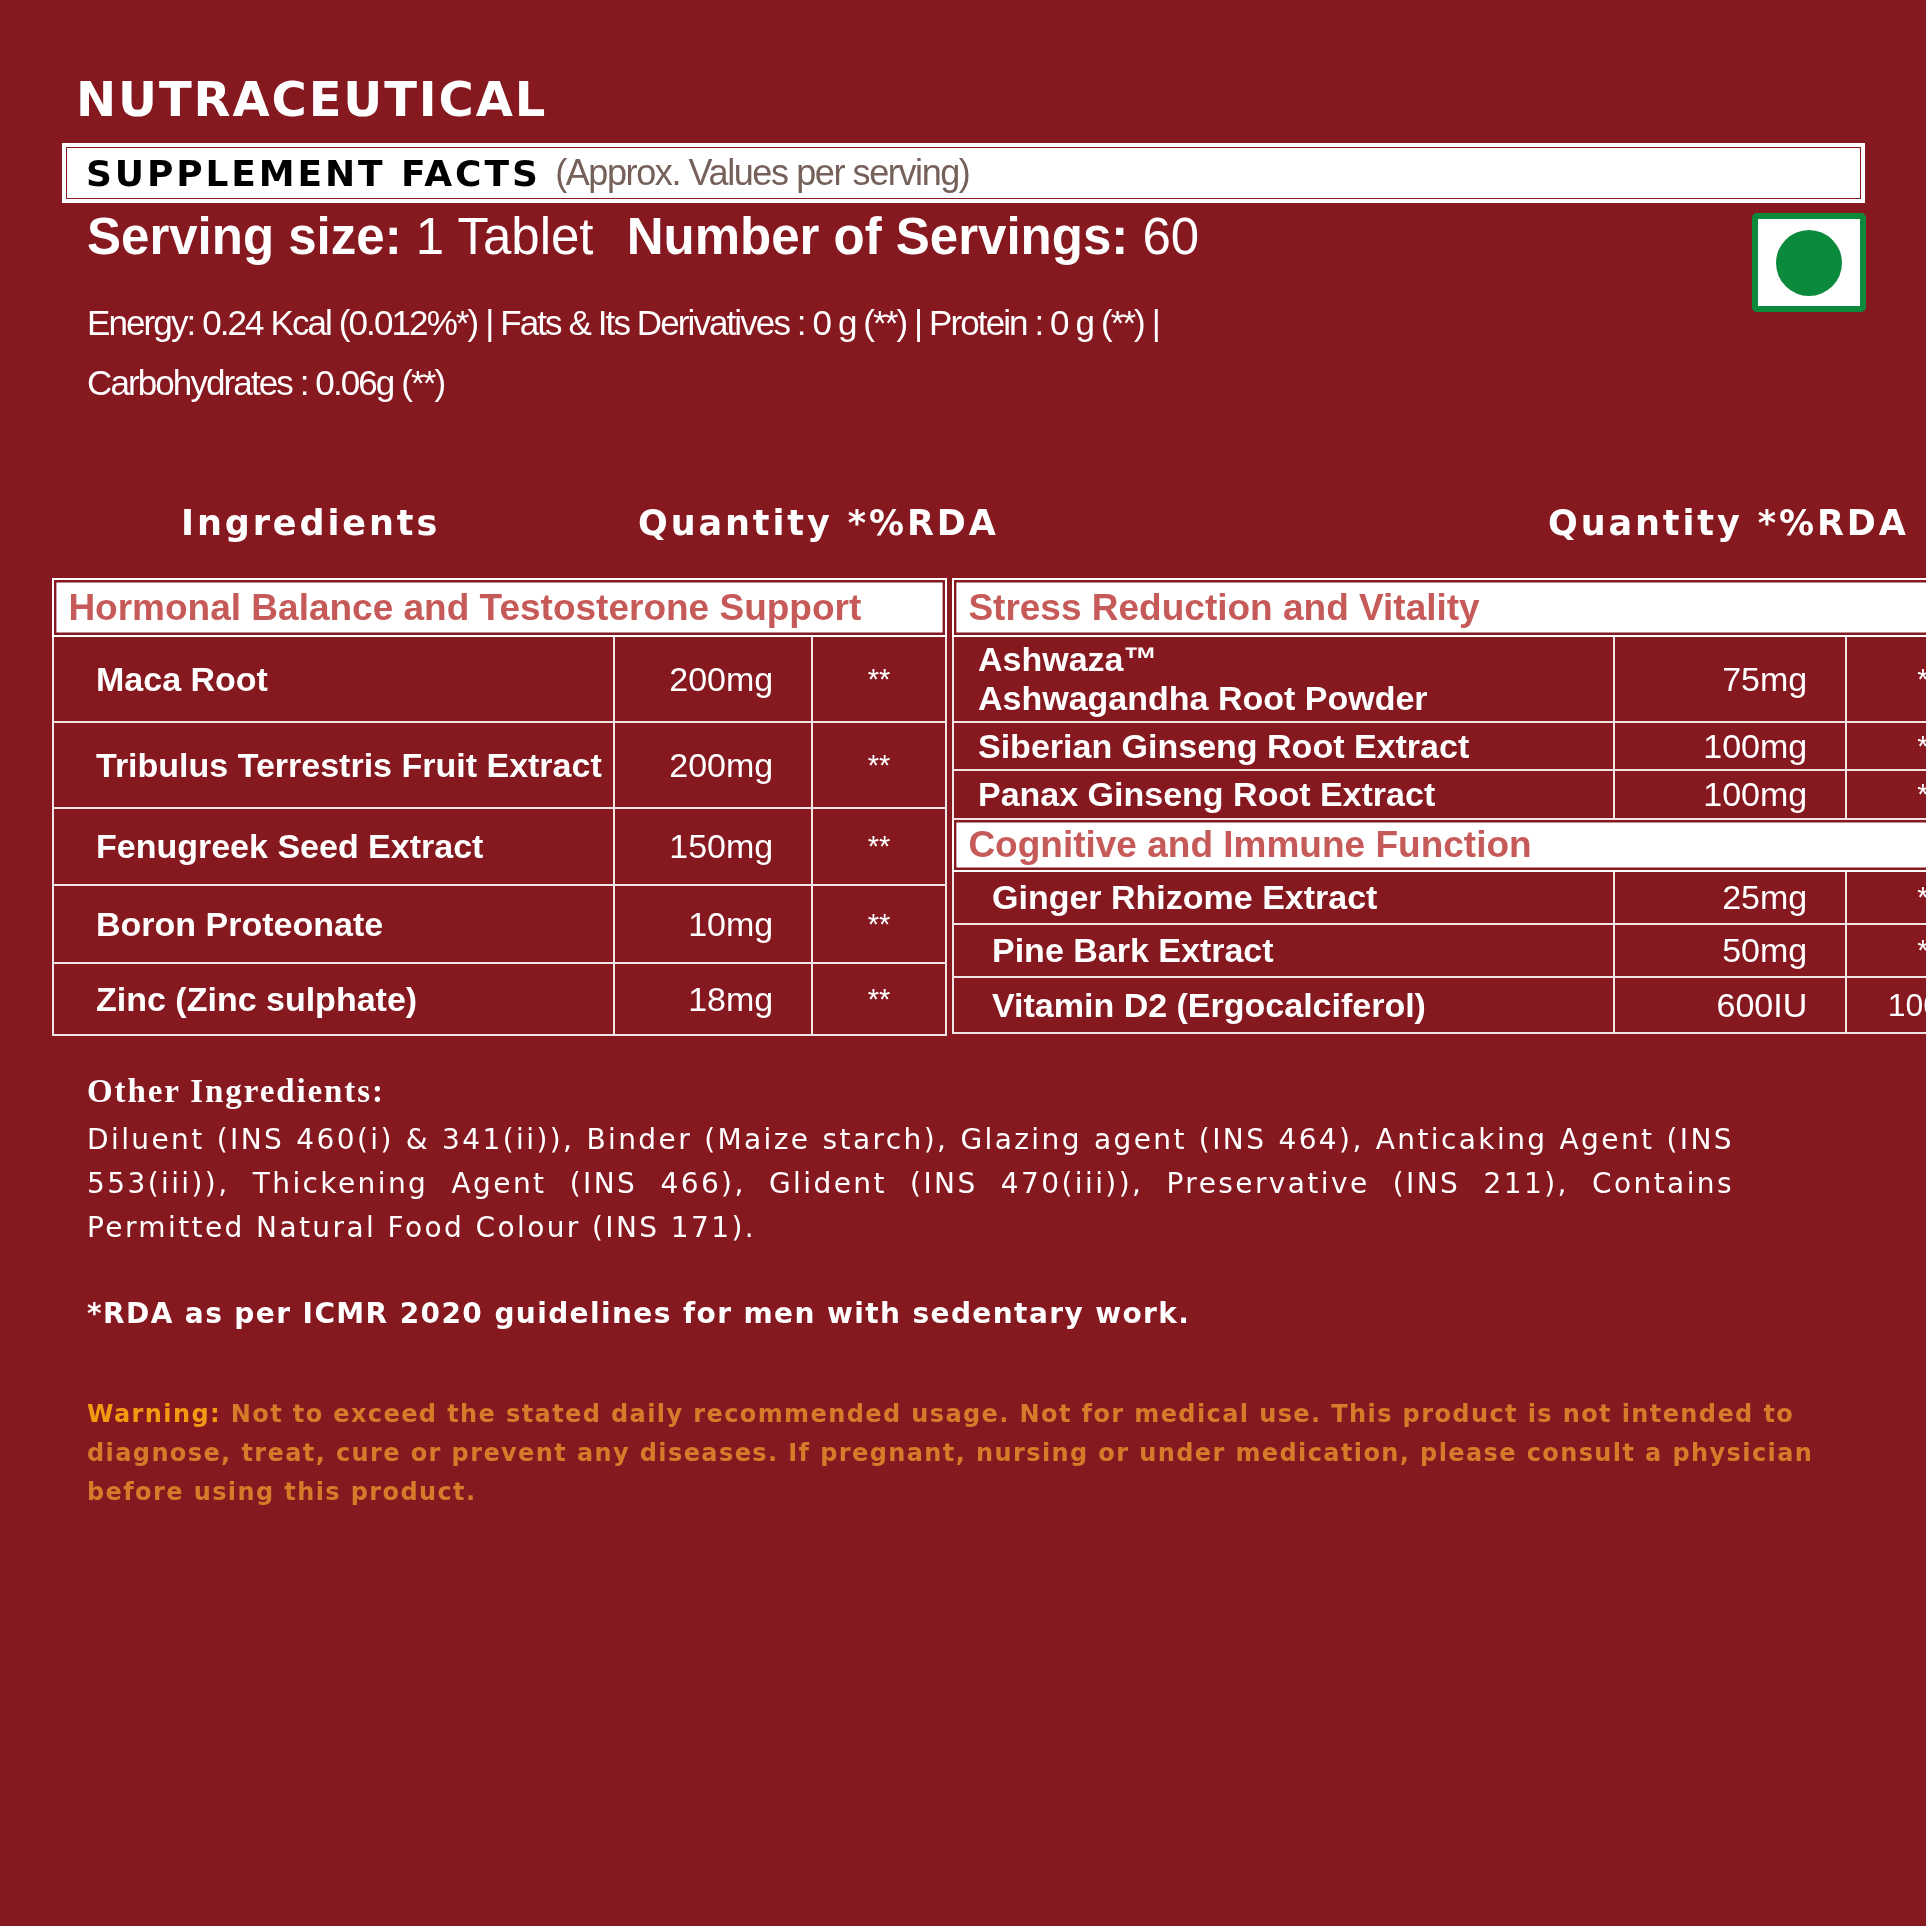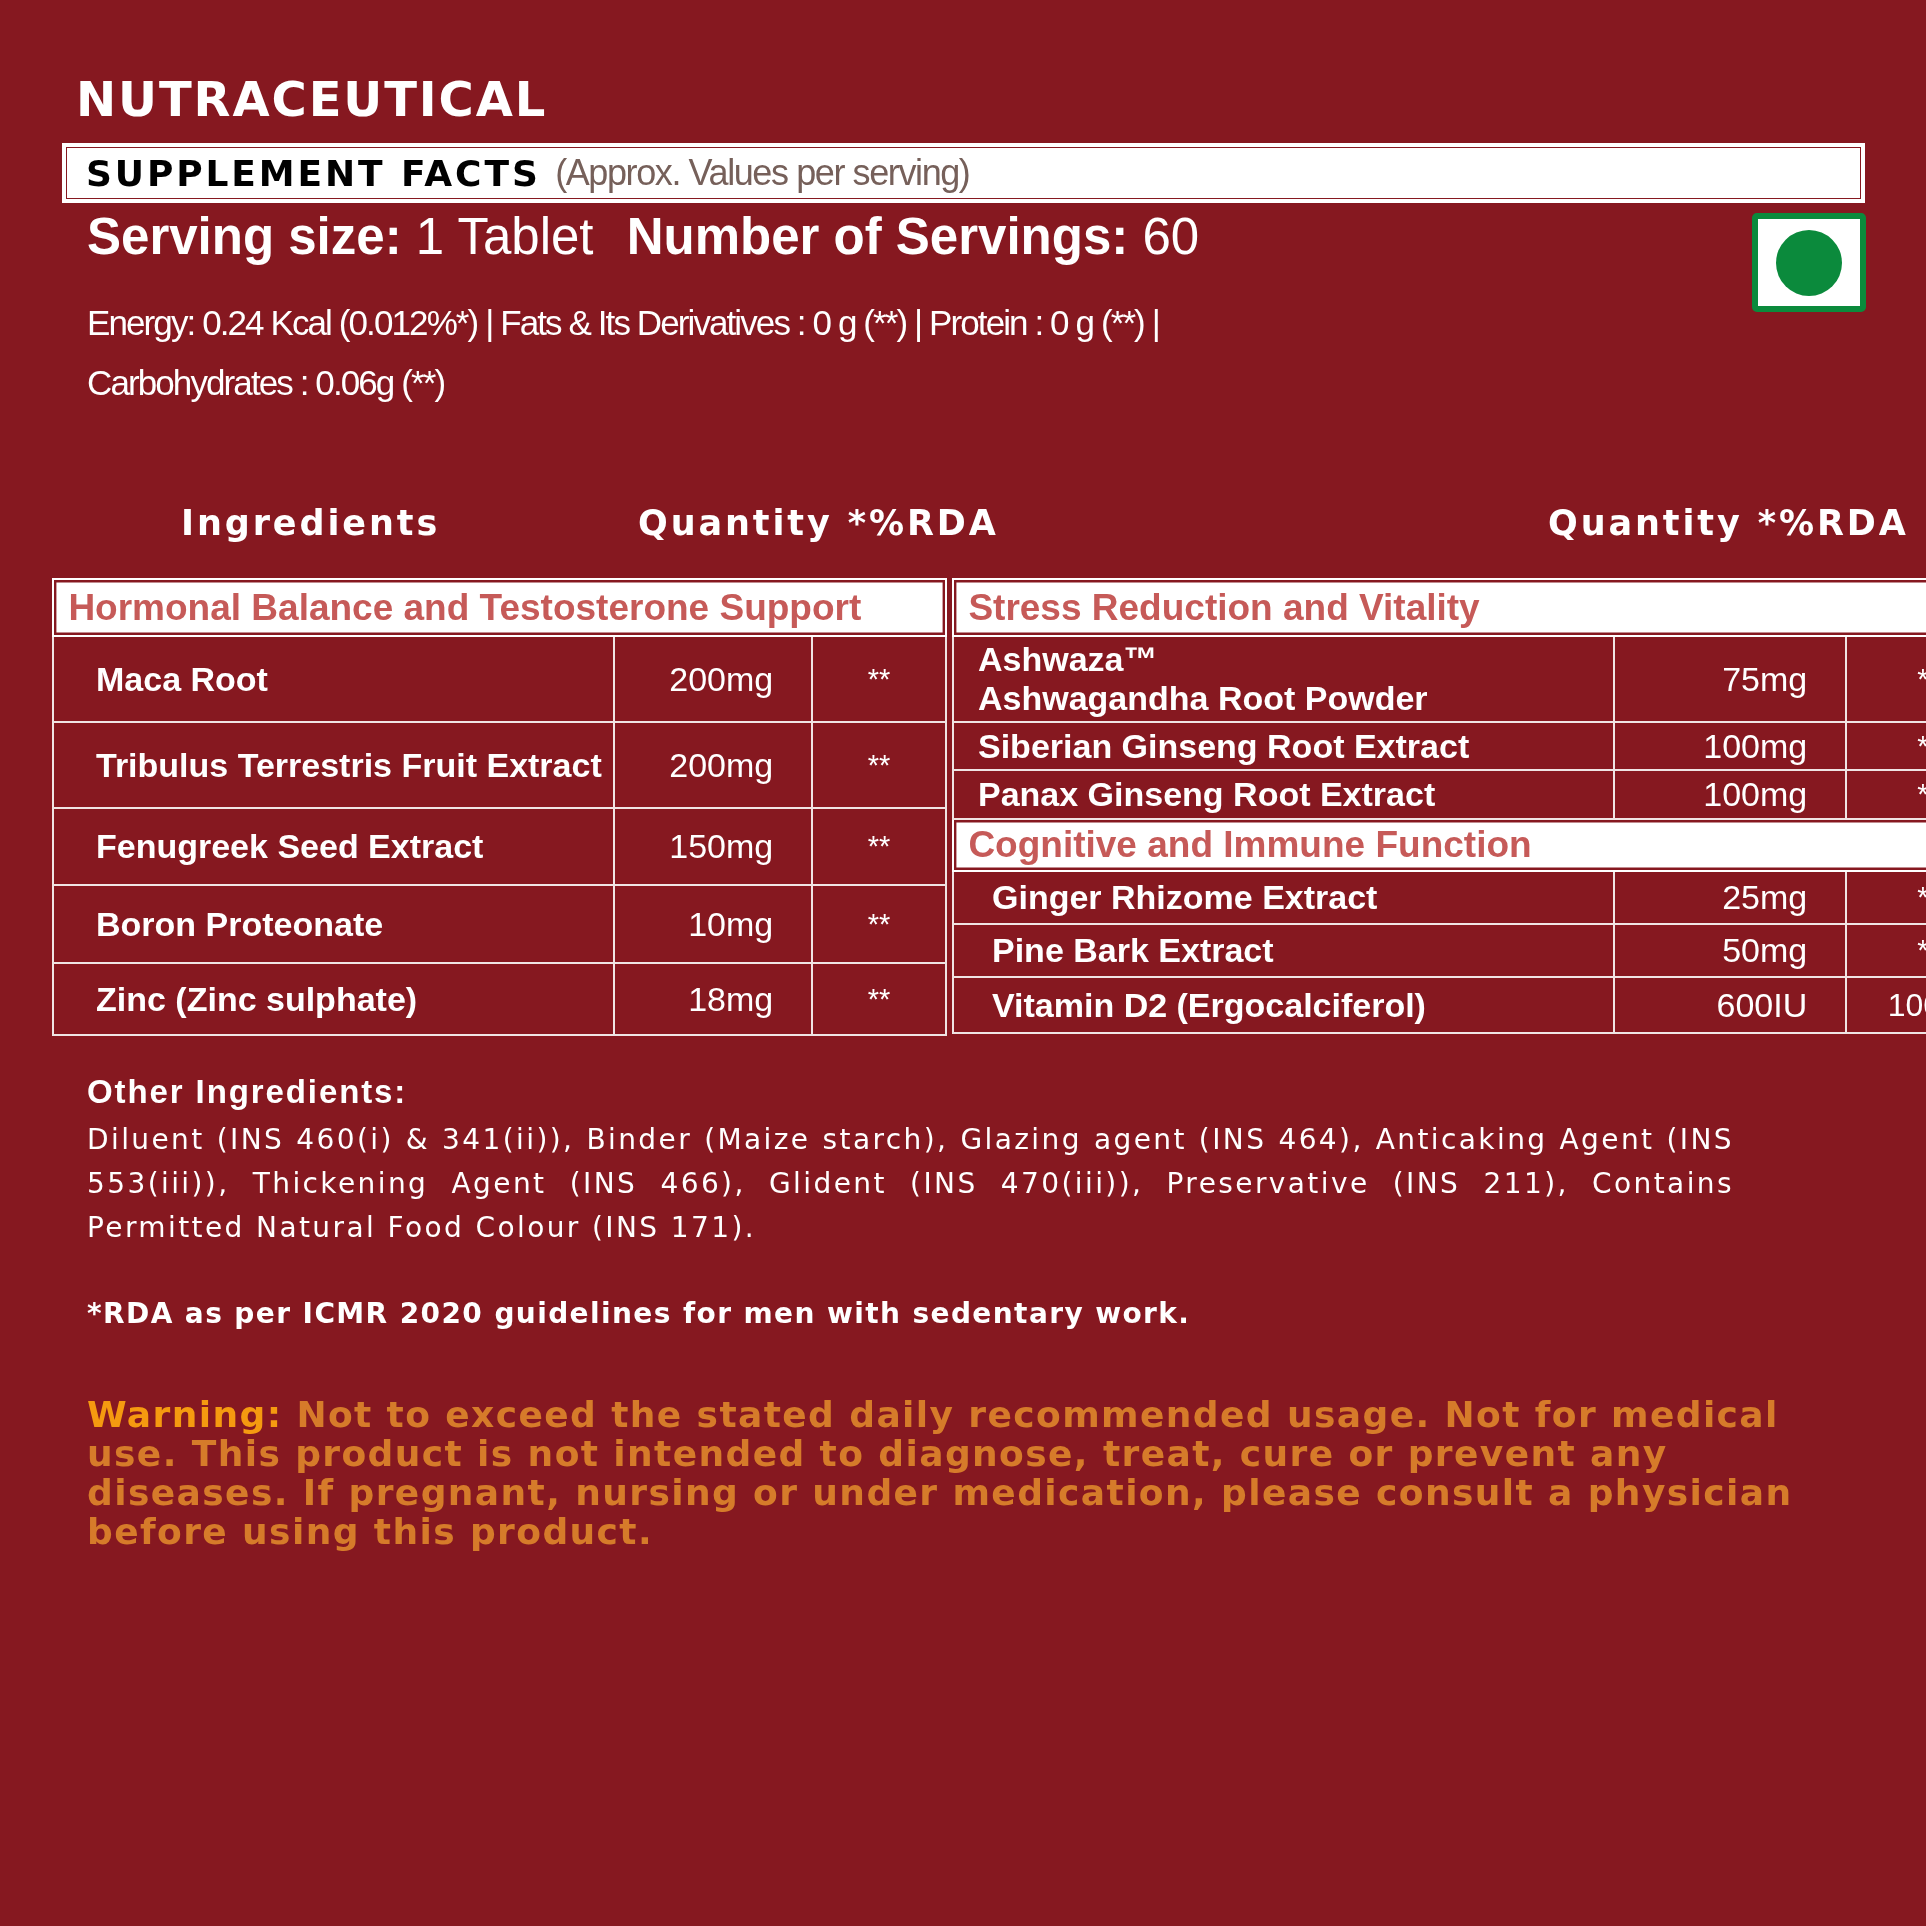--- a/index.html
+++ b/index.html
@@ -70,36 +70,36 @@
     .tbl .rda { text-align: center; font-size: 29px; }
     .tbl .head-cell {
       background: #fff; color: #c65a58; font-weight: 700; font-size: 37px;
       padding-left: 14.4px;
       border: 2.4px solid #fff;
       box-shadow: inset 0 0 0 2.4px #861820, inset 0 0 0 4.3px #ffffff;
     }
 
     .other-title {
       left: 87px; top: 1073px; font-size: 33px; font-weight: 700; letter-spacing: 1.9px;
-      font-family: Liberation Sans, sans-serif;
+      font-family: Liberation Serif, serif;
     }
     .other-text {
       left: 87px; top: 1118px; width: 1647px;
       font-size: 28px; line-height: 44px; letter-spacing: 2.4px;
       text-align: justify;
       font-family: "DejaVu Sans", sans-serif;
     }
     .rda-note {
       left: 87px; top: 1297px; font-size: 28px; font-weight: 700; letter-spacing: 1.4px;
       font-family: "DejaVu Sans", sans-serif;
       text-align: center;
     }
     .warning {
       left: 87px; top: 1395px; width: 1772px;
-      font-size: 36px; line-height: 39px; font-weight: 700; letter-spacing: 1.4px;
+      font-size: 24px; line-height: 39px; font-weight: 700; letter-spacing: 1.4px;
       color: #d67b2a;
       font-family: "DejaVu Sans", sans-serif;
     }
     .warning .lead { color: #f59a10; }
   </style>
 </head>
 <body>
 
 <div class="abs brand-title">NUTRACEUTICAL</div>
 

